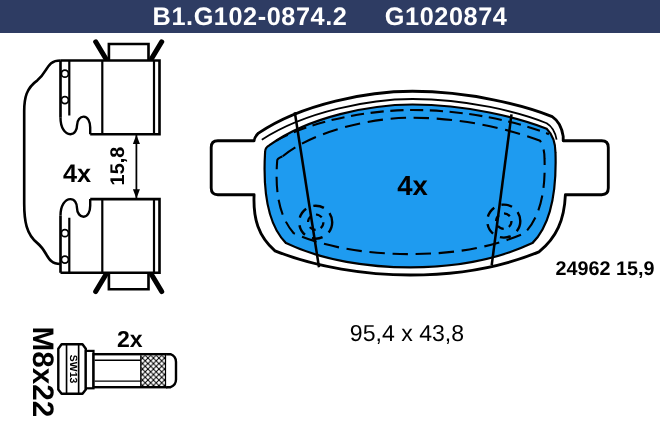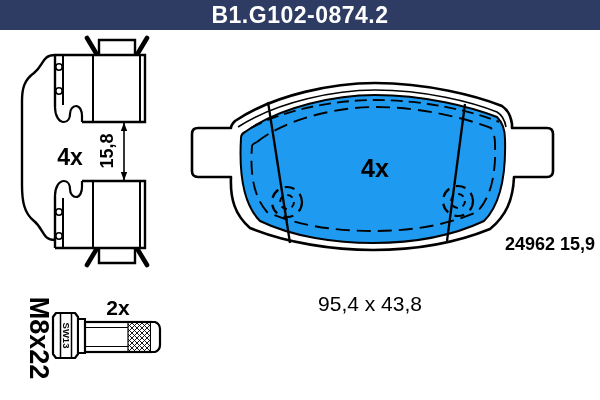--- a/index.html
+++ b/index.html
@@ -17,20 +17,21 @@
   svg text{font-family:"Liberation Sans",sans-serif;font-weight:bold;fill:#000;}
   svg path,svg line,svg circle,svg rect{vector-effect:none;}
 </style>
 </head>
 <body>
 
 <div class="stage">
 
   <div class="titlebar">
     <span>B1.G102-0874.2</span>
+    <span>G1020874</span>
   </div>
 
   <svg class="svgabs" style="left:15px;top:35px" width="170" height="260" viewBox="0 0 170 260">
 
     <path d="M40,20 C27,20 29,30 19,38 C9,45 7,54 7,66 L7,150 C7,166 9,178 19,186 C29,194 27,205 40,205" fill="none" stroke="#000" stroke-width="2.4"></path>
 
     <g>
       <path d="M84,20 L84,5 L120,5 L120,20" fill="#fff" stroke="#000" stroke-width="2.4"></path>
       <path d="M81,18 L72,3" fill="none" stroke="#000" stroke-width="4.6" stroke-linecap="round"></path>
       <path d="M123,18 L132,3" fill="none" stroke="#000" stroke-width="4.6" stroke-linecap="round"></path>

